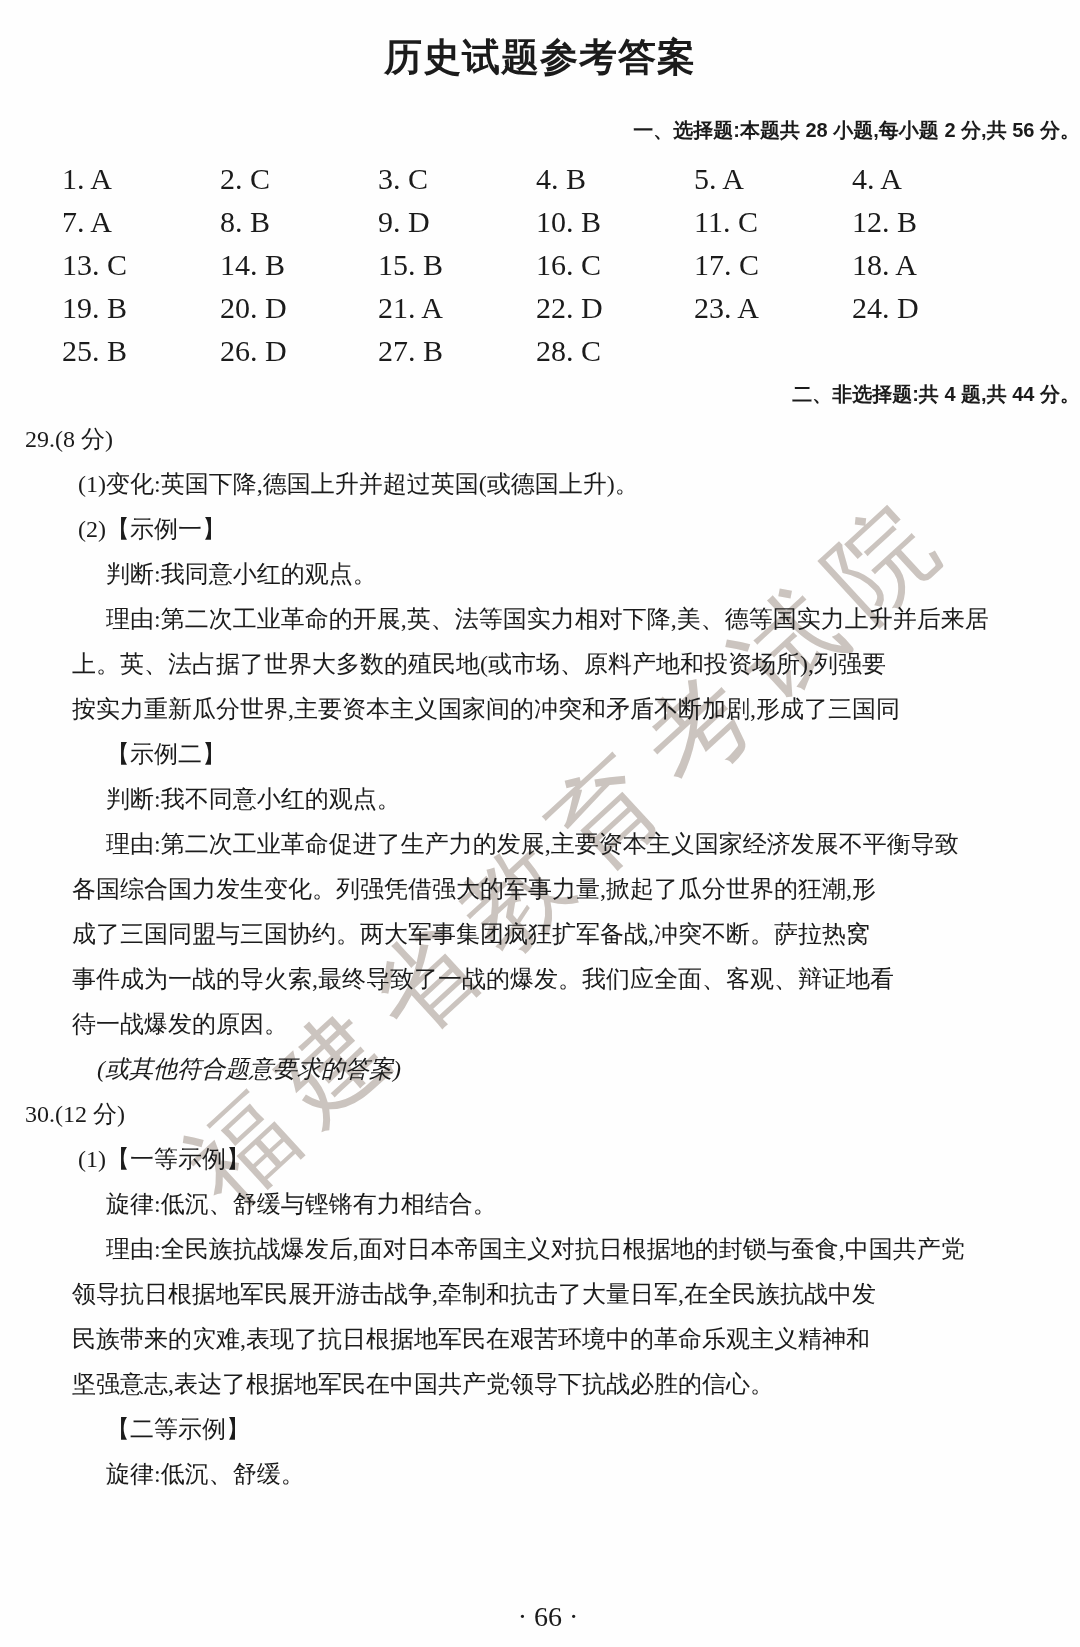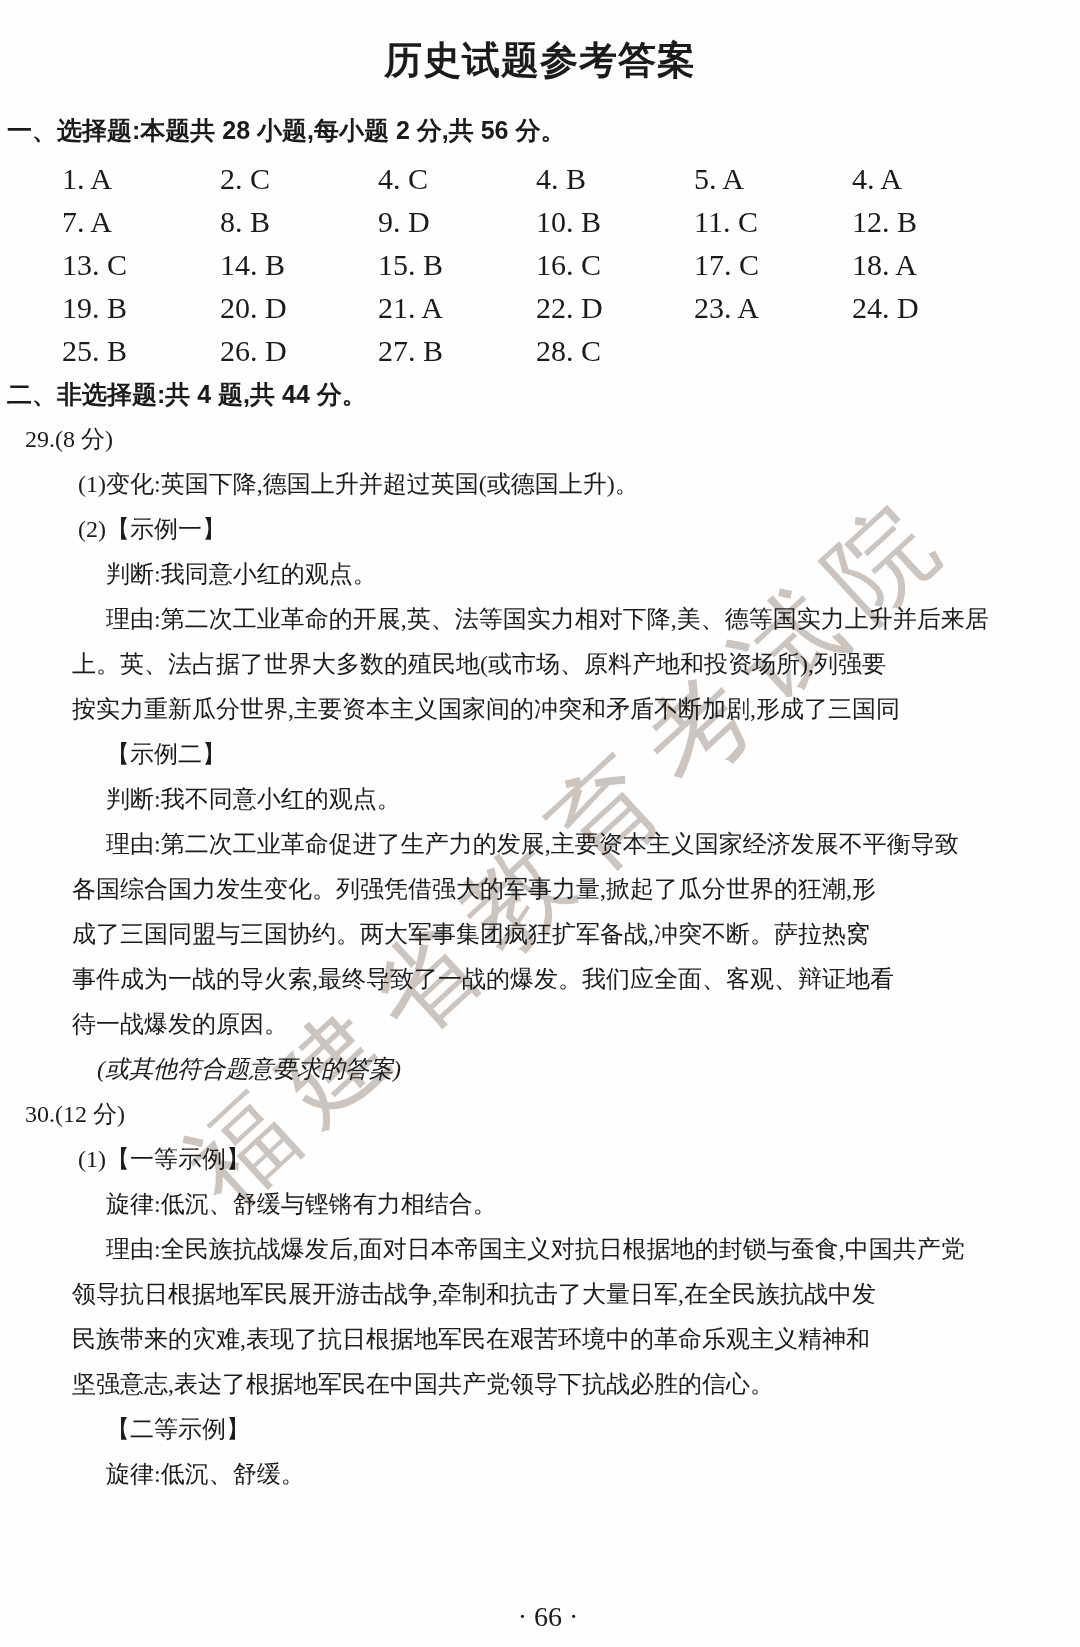--- a/index.html
+++ b/index.html
@@ -23,33 +23,34 @@
     font-size: 102px;
     letter-spacing: 22px;
     white-space: nowrap;
     opacity: 0.55;
     font-family: "Liberation Serif", "DejaVu Serif", serif;
   }
   .title {
     margin: 0;
     padding-top: 34px;
     text-align: center;
-    font-family: Liberation Serif, serif;
+    font-family: Liberation Mono, monospace;
     font-weight: 700;
     font-size: 38px;
     line-height: 52px;
     letter-spacing: 1px;
   }
   .h-sec {
     font-family: "Liberation Sans", "DejaVu Sans", sans-serif;
     font-weight: 700;
-    font-size: 25px;
+    font-size: 20px;
     line-height: 45px;
     padding-left: 7px;
     white-space: nowrap;
+    text-align: right;
   }
   .h-sec1 { margin-top: 22px; }
   .answers {
     display: grid;
     grid-template-columns: repeat(6, 158px);
     padding-left: 62px;
     margin-top: 4px;
   }
   .ans {
     font-size: 30px;
@@ -82,21 +83,21 @@
 
   <div class="watermark" style="color: rgb(163, 150, 140);">福建省教育考试院</div>
 
   <h1 class="title">历史试题参考答案</h1>
 
   <div class="h-sec h-sec1">一、选择题:本题共 28 小题,每小题 2 分,共 56 分。</div>
 
   <div class="answers">
     <span class="ans">1. A</span>
     <span class="ans">2. C</span>
-    <span class="ans">4. C</span>
+    <span class="ans">3. C</span>
     <span class="ans">4. B</span>
     <span class="ans">5. A</span>
     <span class="ans">4. A</span>
     <span class="ans">7. A</span>
     <span class="ans">8. B</span>
     <span class="ans">9. D</span>
     <span class="ans">10. B</span>
     <span class="ans">11. C</span>
     <span class="ans">12. B</span>
     <span class="ans">13. C</span>

